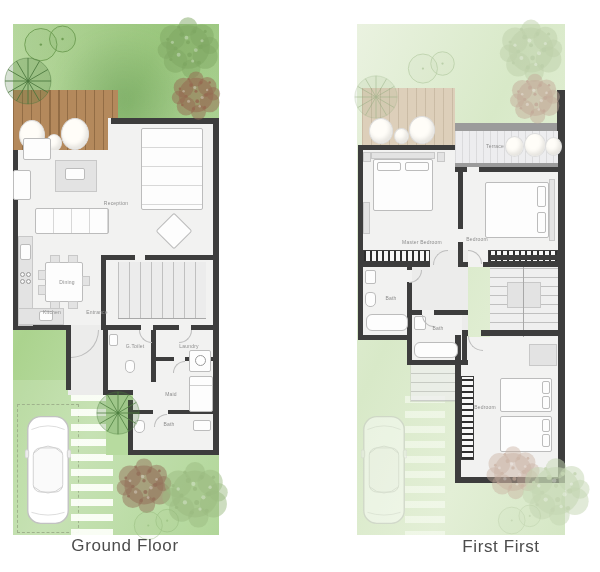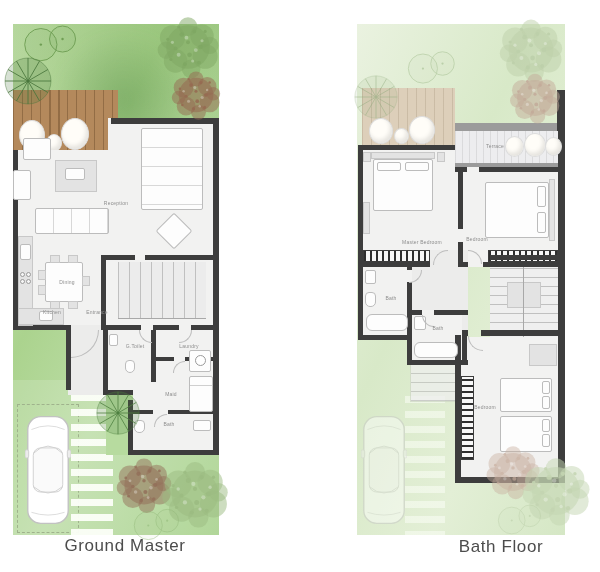--- a/index.html
+++ b/index.html
@@ -354,16 +354,16 @@
       </svg>
 
     <div class="rlabel" style="left:138px;top:122px">Terrace</div>
     <div class="rlabel" style="left:65px;top:218px">Master Bedroom</div>
     <div class="rlabel" style="left:120px;top:215px">Bedroom</div>
     <div class="rlabel" style="left:34px;top:274px">Bath</div>
     <div class="rlabel" style="left:81px;top:304px">Bath</div>
     <div class="rlabel" style="left:128px;top:383px">Bedroom</div>
   </section>
 
-  <div class="caption" style="left:125px;top:536px">Ground Master</div>
-  <div class="caption" style="left:501px;top:537px">Bath Floor</div>
+  <div class="caption" style="left:125px;top:536px">Ground Floor</div>
+  <div class="caption" style="left:501px;top:537px">First First</div>
 
 </div>
 
 </body></html>

